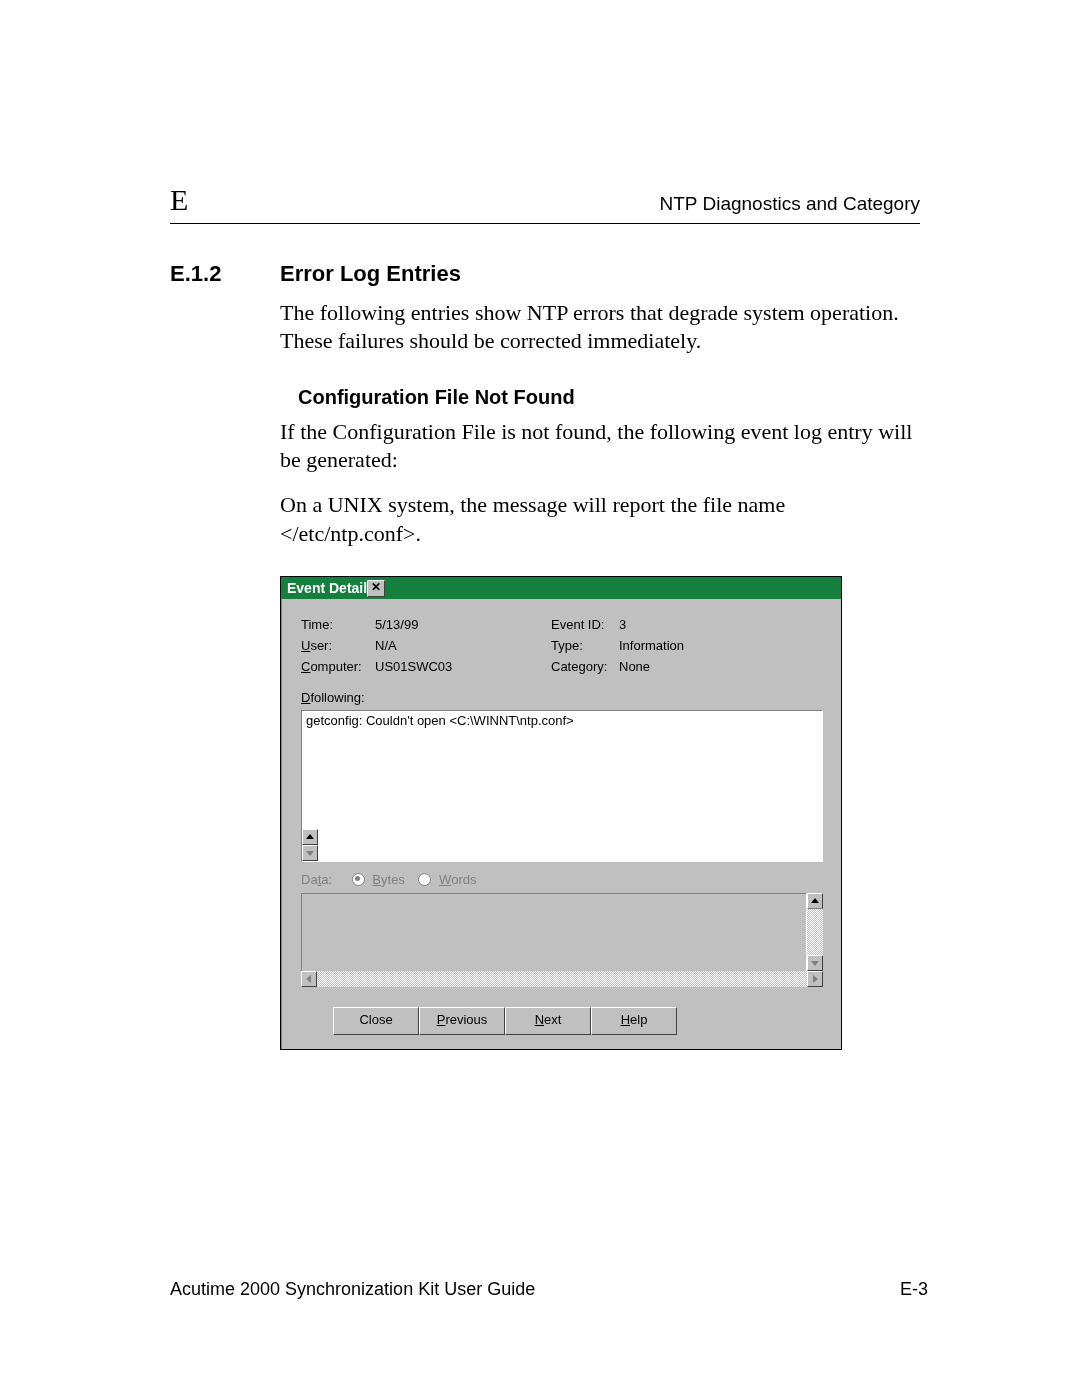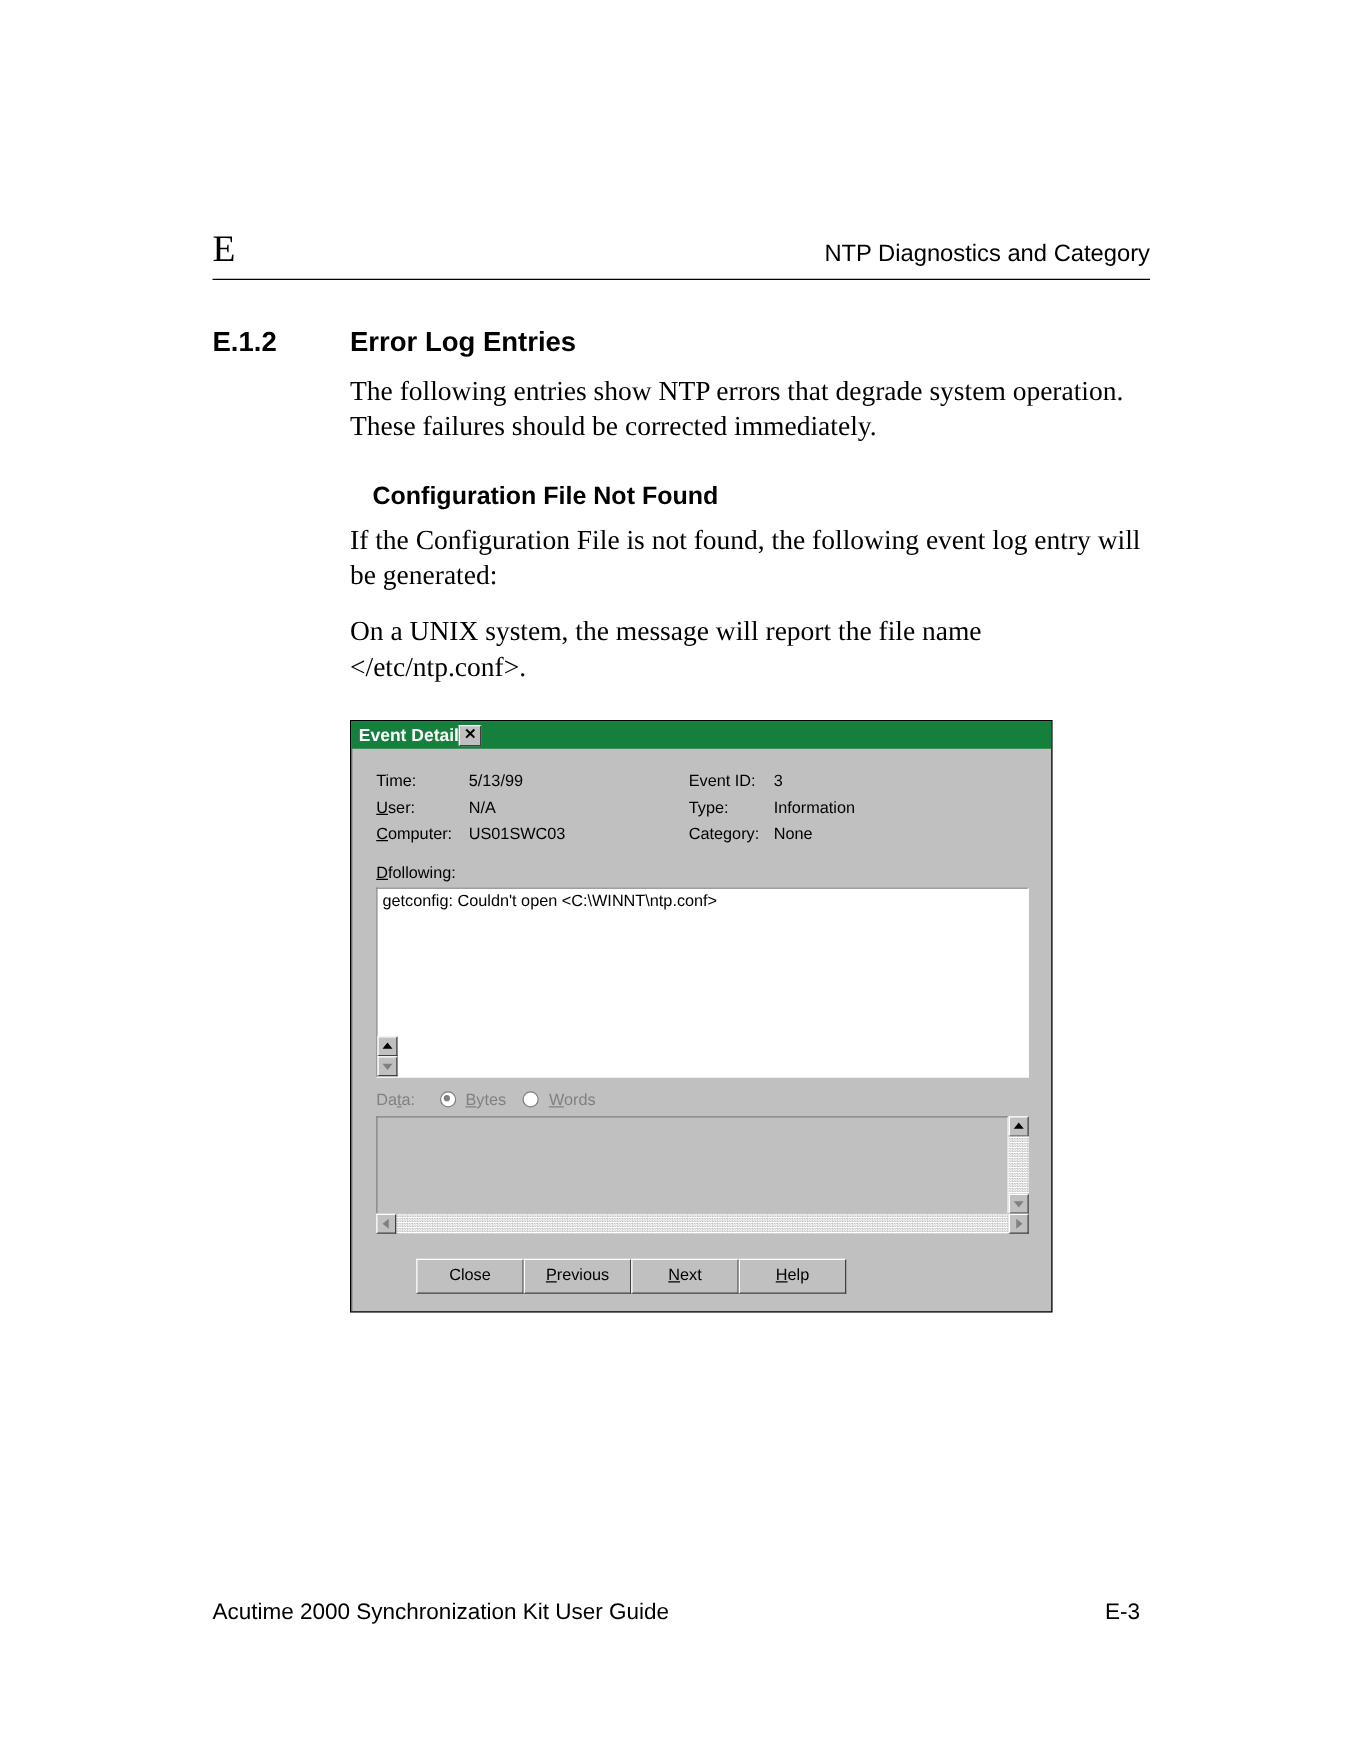--- a/index.html
+++ b/index.html
@@ -255,21 +255,21 @@
     border-left: 1px solid #fff;
     border-right: 1px solid #404040;
     border-bottom: 1px solid #404040;
     text-align: center;
     line-height: 24px;
     font-size: 13px;
   }
   .footer {
     position: absolute;
     left: 170px;
-    right: 168px;
+    right: 152px;
     bottom: 96px;
     display: flex;
     justify-content: space-between;
     font-family: Arial, Helvetica, sans-serif;
     font-size: 18px;
   }
 </style>
 </head>
 <body>
 

